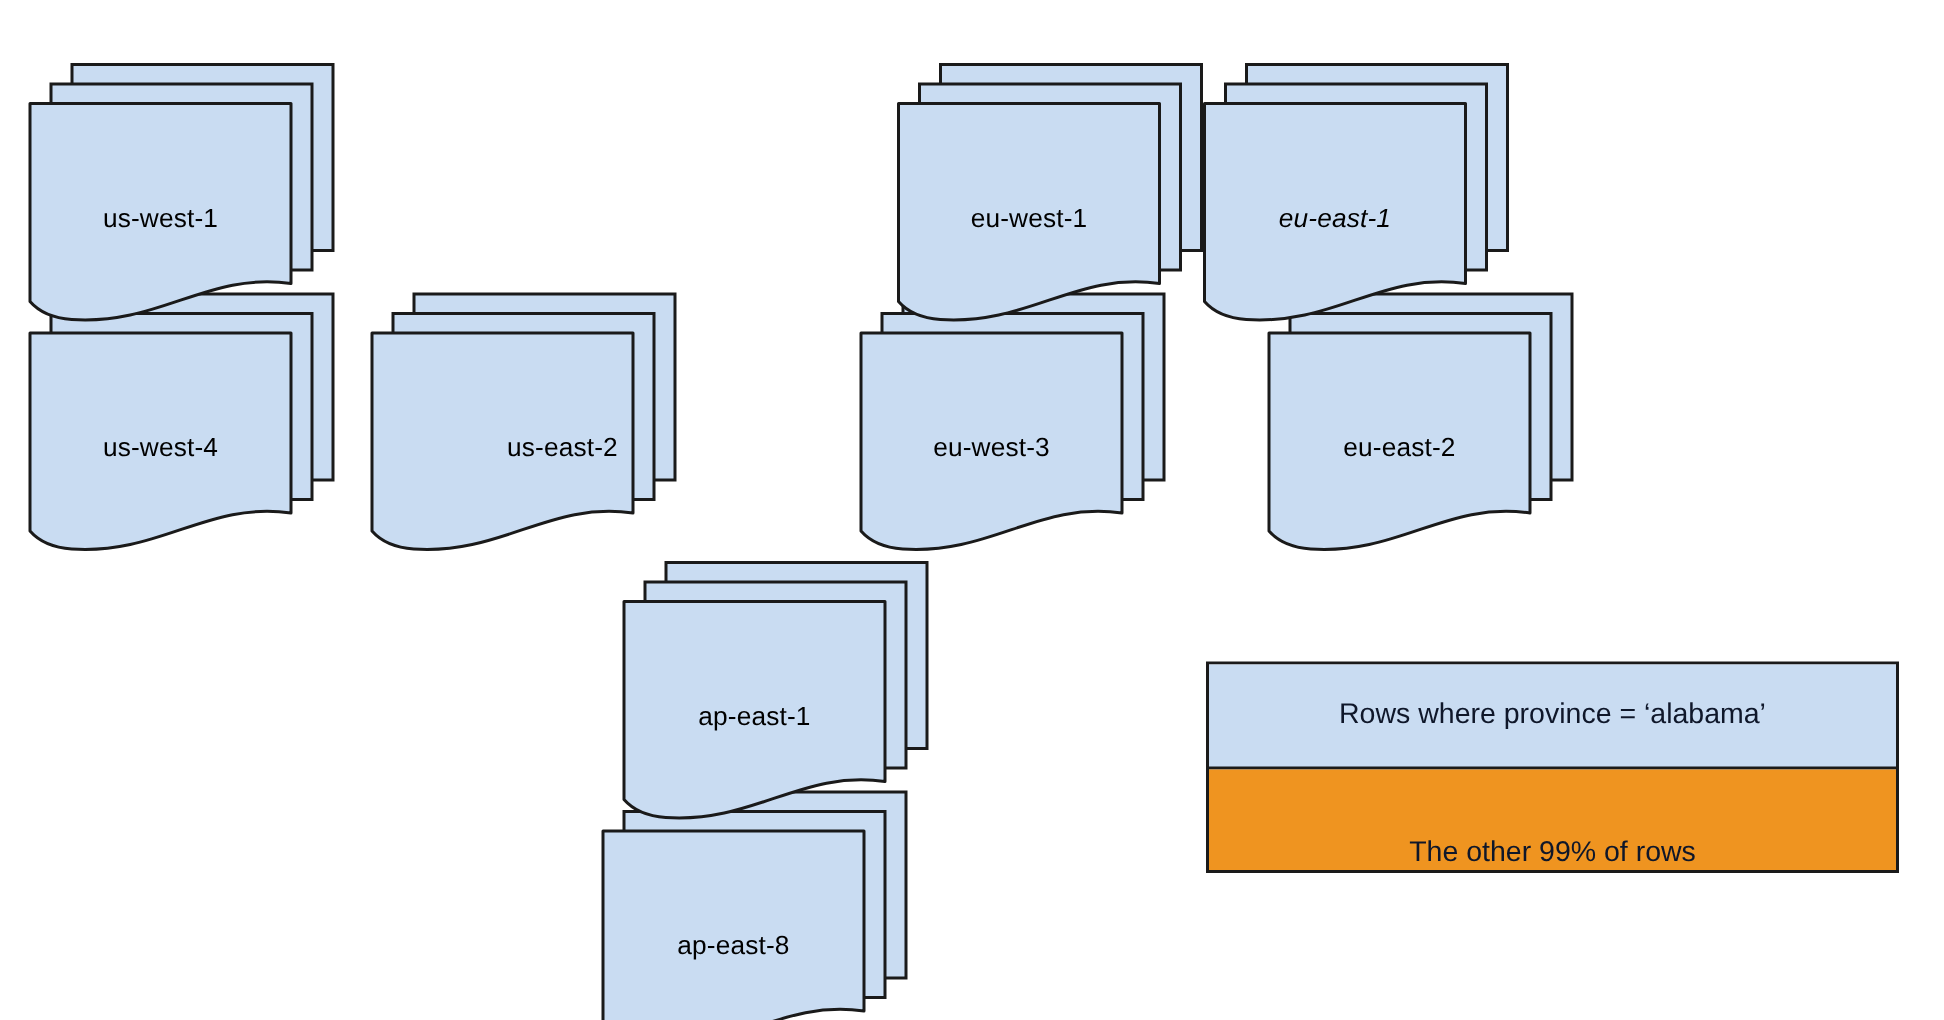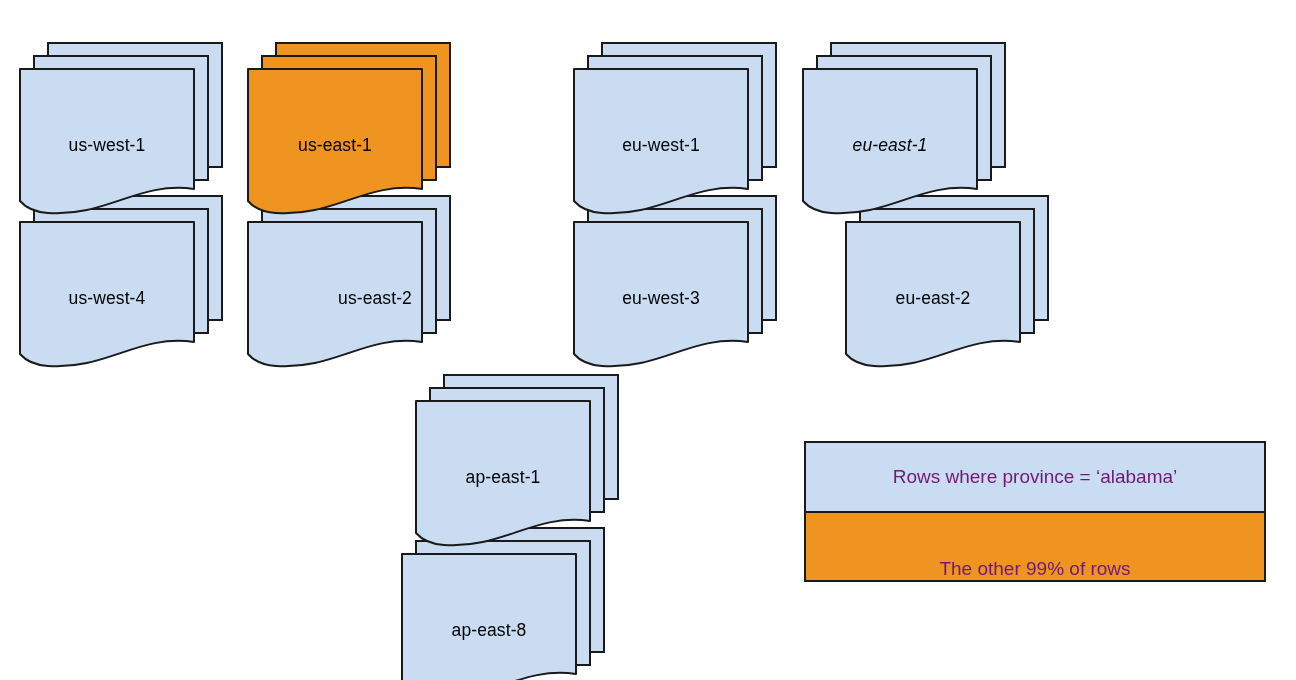--- a/index.html
+++ b/index.html
@@ -66,21 +66,21 @@
     display: flex;
     flex-direction: column;
   }
 
   .legend-row {
     flex: 1 1 0;
     display: flex;
     align-items: center;
     justify-content: center;
     font-size: 19px;
-    color: #701a75;
+    color: #0f172a;
     box-sizing: border-box;
   }
 
   .legend-row.top {
     border-bottom: 2px solid #1a1a1a;
   }
 </style>
 </head>
 <body>
 
@@ -134,35 +134,27 @@
       <div class="stack-label" style="top: 26px;">us-west-4</div>
     </div>
     <div class="stack" style="left: 803px; top: 43px;">
       <svg viewBox="0 0 206 150">
         <path d="M 0,0 L 174,0 L 174,124 L 0,124 Z" transform="translate(28,0)" fill="#c9dcf2" stroke="#1a1a1a" stroke-width="2" stroke-linejoin="miter"></path>
         <path d="M 0,0 L 174,0 L 174,124 L 0,124 Z" transform="translate(14,13)" fill="#c9dcf2" stroke="#1a1a1a" stroke-width="2" stroke-linejoin="miter"></path>
         <path d="M 0,0 L 174,0 L 174,120 C 118.32000000000001,112 87,148 27.84,144 C 13.92,143 5.22,138 0,132 Z" transform="translate(0,26)" fill="#c9dcf2" stroke="#1a1a1a" stroke-width="2" stroke-linejoin="round"></path>
       </svg>
       <div class="stack-label" style="top: 26px; font-style: italic;">eu-east-1</div>
     </div>
-    <div class="stack" style="left: 574px; top: 43px;">
+    <div class="stack" style="left: 599px; top: 43px;">
       <svg viewBox="0 0 206 150">
         <path d="M 0,0 L 174,0 L 174,124 L 0,124 Z" transform="translate(28,0)" fill="#c9dcf2" stroke="#1a1a1a" stroke-width="2" stroke-linejoin="miter"></path>
         <path d="M 0,0 L 174,0 L 174,124 L 0,124 Z" transform="translate(14,13)" fill="#c9dcf2" stroke="#1a1a1a" stroke-width="2" stroke-linejoin="miter"></path>
         <path d="M 0,0 L 174,0 L 174,120 C 118.32000000000001,112 87,148 27.84,144 C 13.92,143 5.22,138 0,132 Z" transform="translate(0,26)" fill="#c9dcf2" stroke="#1a1a1a" stroke-width="2" stroke-linejoin="round"></path>
       </svg>
       <div class="stack-label" style="top: 26px;">eu-west-1</div>
-    </div>
-    <div class="stack" style="left: 248px; top: 43px;">
-      <svg viewBox="0 0 206 150">
-        <path d="M 0,0 L 174,0 L 174,124 L 0,124 Z" transform="translate(28,0)" fill="#ef9420" stroke="#1a1a1a" stroke-width="2" stroke-linejoin="miter"></path>
-        <path d="M 0,0 L 174,0 L 174,124 L 0,124 Z" transform="translate(14,13)" fill="#ef9420" stroke="#1a1a1a" stroke-width="2" stroke-linejoin="miter"></path>
-        <path d="M 0,0 L 174,0 L 174,120 C 118.32000000000001,112 87,148 27.84,144 C 13.92,143 5.22,138 0,132 Z" transform="translate(0,26)" fill="#ef9420" stroke="#1a1a1a" stroke-width="2" stroke-linejoin="round"></path>
-      </svg>
-      <div class="stack-label" style="top: 26px;">us-east-1</div>
     </div>
     <div class="stack" style="left: 20px; top: 43px;">
       <svg viewBox="0 0 206 150">
         <path d="M 0,0 L 174,0 L 174,124 L 0,124 Z" transform="translate(28,0)" fill="#c9dcf2" stroke="#1a1a1a" stroke-width="2" stroke-linejoin="miter"></path>
         <path d="M 0,0 L 174,0 L 174,124 L 0,124 Z" transform="translate(14,13)" fill="#c9dcf2" stroke="#1a1a1a" stroke-width="2" stroke-linejoin="miter"></path>
         <path d="M 0,0 L 174,0 L 174,120 C 118.32000000000001,112 87,148 27.84,144 C 13.92,143 5.22,138 0,132 Z" transform="translate(0,26)" fill="#c9dcf2" stroke="#1a1a1a" stroke-width="2" stroke-linejoin="round"></path>
       </svg>
       <div class="stack-label" style="top: 26px;">us-west-1</div>
     </div>
 

